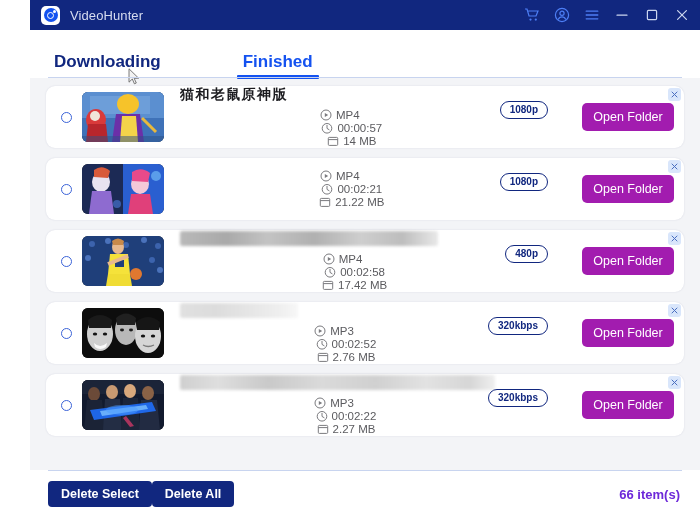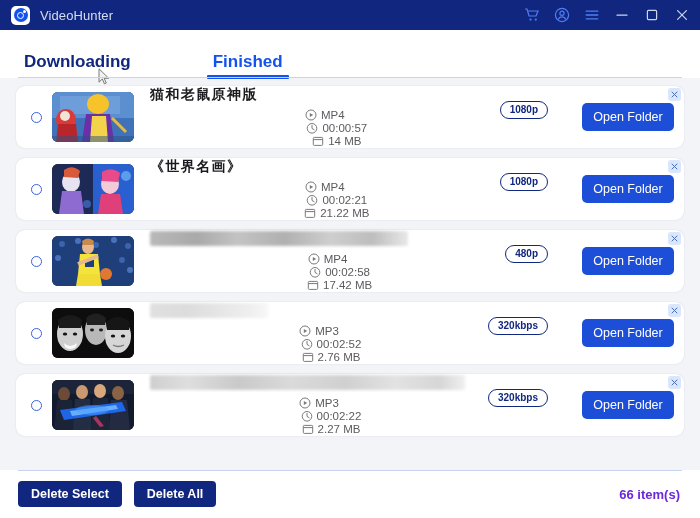--- a/index.html
+++ b/index.html
@@ -12,20 +12,21 @@
     background: #ffffff;
   }
 
   .app {
     width: 700px;
     height: 518px;
     display: flex;
     flex-direction: column;
     background: #ffffff;
     position: relative;
+    padding-left: 30px;
   }
 
   
   .titlebar {
     height: 30px;
     background: #11277f;
     display: flex;
     align-items: center;
     padding: 0 10px 0 11px;
     flex: 0 0 30px;
@@ -218,21 +219,21 @@
     padding: 2px 9px 3px 9px;
     font-weight: bold;
     white-space: nowrap;
     flex: 0 0 auto;
     margin-right: 34px;
     line-height: 11px;
     position: relative;
     top: -7px;
   }
   .open-btn {
-    background: #1d4ed8;
+    background: #a21caf;
     color: #ffffff;
     font-size: 12.5px;
     border: none;
     border-radius: 5px;
     width: 92px;
     height: 28px;
     cursor: pointer;
     flex: 0 0 92px;
     font-family: inherit;
   }
@@ -269,21 +270,21 @@
     background: #11277f;
     color: #ffffff;
     font-size: 12.5px;
     font-weight: bold;
     border: none;
     border-radius: 4px;
     height: 26px;
     padding: 0 13px;
     cursor: pointer;
     font-family: inherit;
-    margin-right: 12px;
+    margin-right: 0;
   }
   .foot-spacer { flex: 1 1 auto; }
   .item-count {
     color: #6d28d9;
     font-size: 13px;
     font-weight: bold;
   }
 </style>
 </head>
 <body>
@@ -406,21 +407,20 @@
           <path d="M10 27 L29 27 L32 50 L7 50 Z" fill="#8e6bd0"></path>
           <path d="M12 6 Q20 0 28 7 L26 14 L12 13 Z" fill="#d85a3a"></path>
           <ellipse cx="58" cy="20" rx="9" ry="10" fill="#f4c9d8"></ellipse>
           <path d="M49 30 L68 30 L71 50 L46 50 Z" fill="#e0407a"></path>
           <path d="M50 8 Q59 2 68 9 L66 18 L50 17 Z" fill="#e84a8a"></path>
           <circle cx="74" cy="12" r="5" fill="#6fb8f5" opacity=".7"></circle>
           <circle cx="35" cy="40" r="4" fill="#4c7fe0" opacity=".6"></circle>
         </svg>
       </div>
       <div class="info">
-        <div class="title-text">《世界名画》</div>
         <div class="meta">
           <span class="meta-item">
             <svg width="12" height="12" viewBox="0 0 12 12" fill="none" stroke="#7a7a7e" stroke-width="1">
               <circle cx="6" cy="6" r="5"></circle>
                 <path d="M4.8 3.9 L8.2 6 L4.8 8.1 Z" fill="#7a7a7e" stroke="none"></path>
             </svg>
             <span>MP4</span>
           </span>
           <span class="meta-item">
             <svg width="12" height="12" viewBox="0 0 12 12" fill="none" stroke="#7a7a7e" stroke-width="1">

